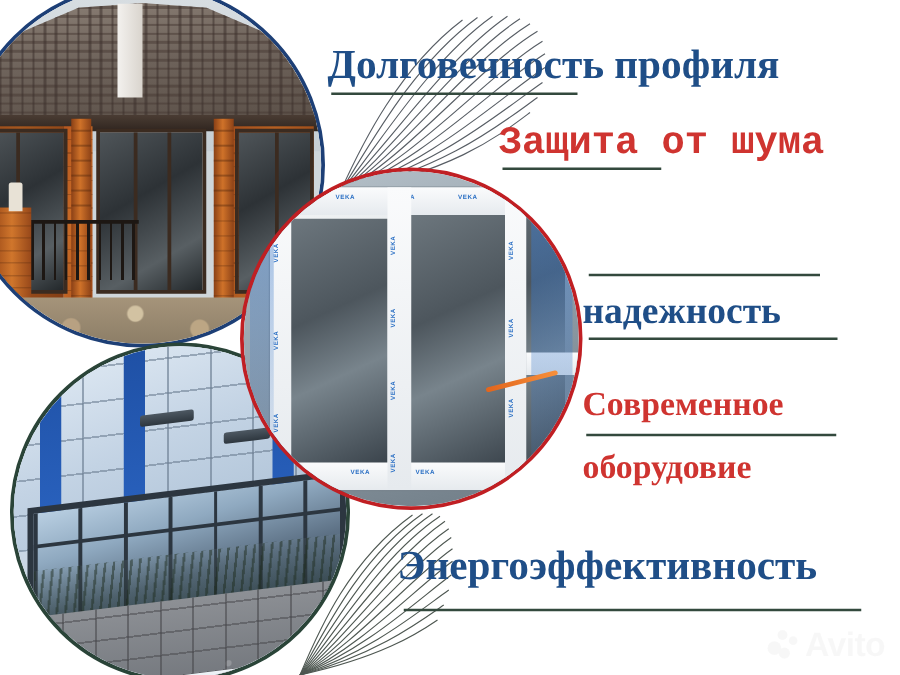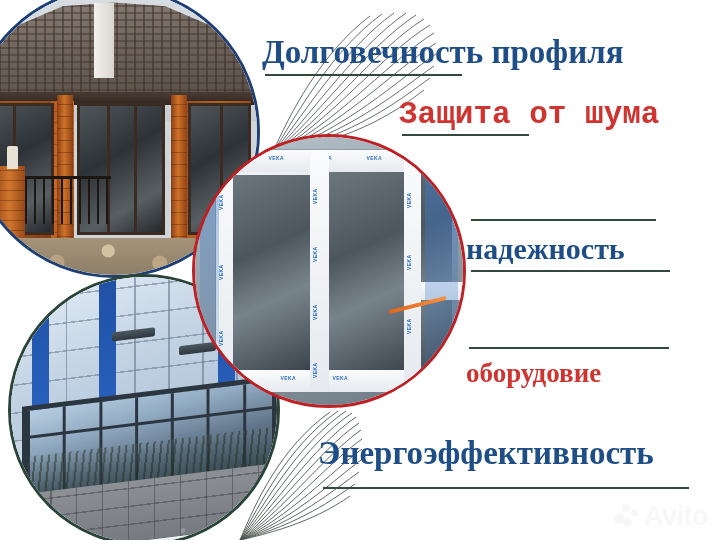--- a/index.html
+++ b/index.html
@@ -431,20 +431,21 @@
   <div class="rule" style="left:265px; top:74px; width:197px;"></div>
 
   <div class="headline red" id="h2" style="left:399px; top:99px; font-size:31px;font-family:Liberation Mono, monospace;">Защита от шума</div>
   <div class="rule" style="left:402px; top:134px; width:127px;"></div>
 
   <div class="rule" style="left:471px; top:219px; width:185px;"></div>
 
   <div class="headline blue" id="h4" style="left:466px; top:234px; font-size:30px;">надежность</div>
   <div class="rule" style="left:471px; top:270px; width:199px;"></div>
 
+  <div class="headline red" id="h5" style="left:466px; top:310px; font-size:27px;">Современное</div>
   <div class="rule" style="left:469px; top:347px; width:200px;"></div>
 
   <div class="headline blue" id="h7" style="left:318px; top:437px; font-size:33px;">Энергоэффективность</div>
 
   <div class="headline red" id="h6" style="left:466px; top:360px; font-size:27px;">оборудовие</div>
   <div class="rule" style="left:323px; top:487px; width:366px;"></div>
 
   <div id="avito-watermark">
     <div class="dots">
       <span class="d1"></span>

